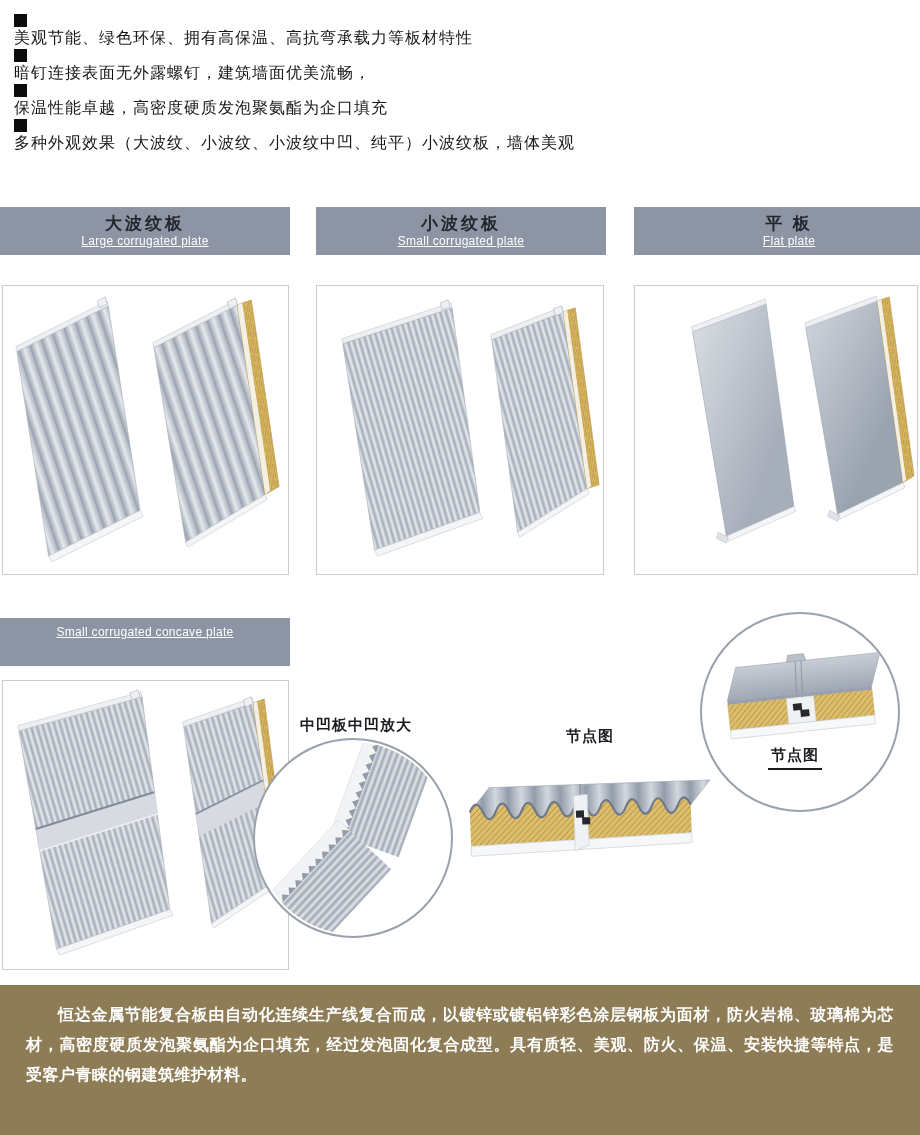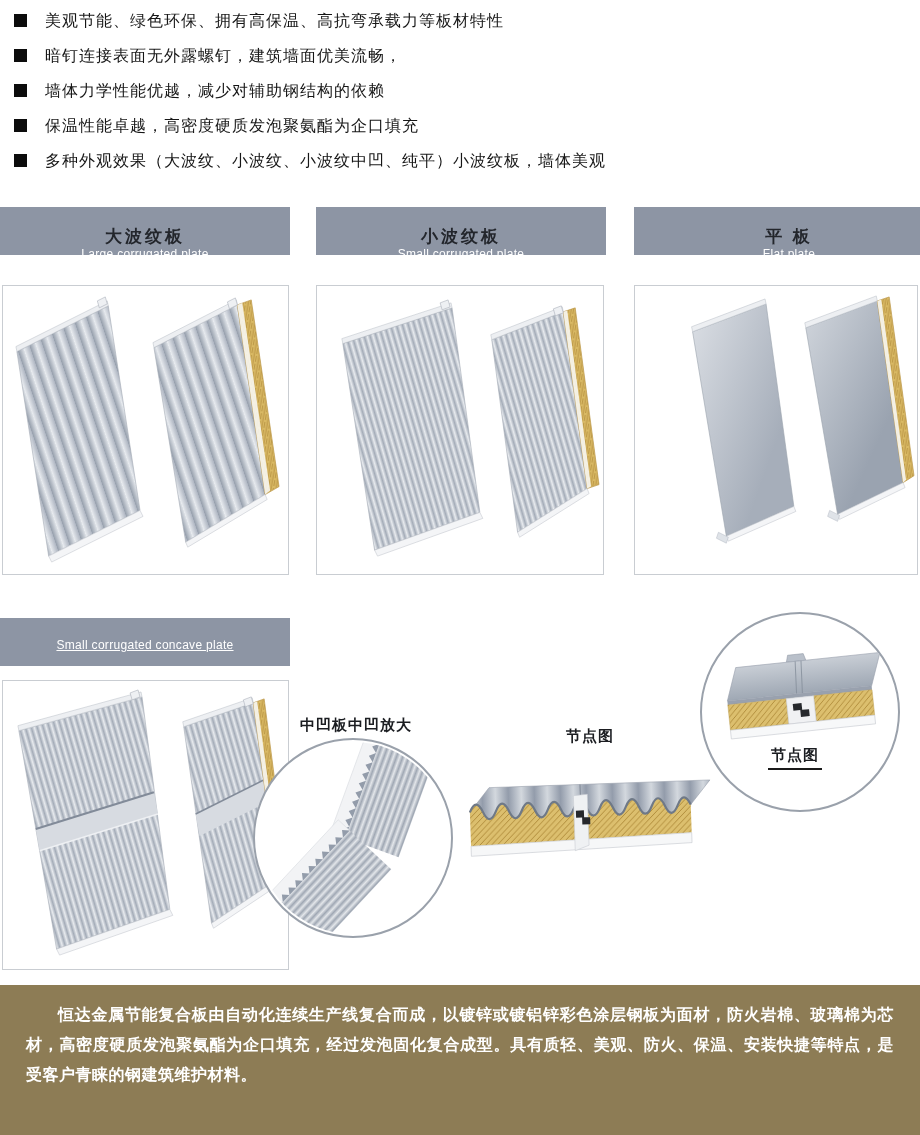--- a/index.html
+++ b/index.html
@@ -2,25 +2,25 @@
 <html style="--header_bar: #8d95a4; --footer_bar: #8d7c55; --core_yellow: #d9b964; --panel_gray: #a9b0bc; --text_dark: #17191c;"><head>
 <meta charset="utf-8">
 <style>
   html,body{margin:0;padding:0;background:#ffffff;}
   .page{
     position:relative;width:920px;height:1135px;background:#fff;overflow:hidden;
     font-family:"Liberation Sans","DejaVu Sans",sans-serif;color:#141414;
   }
   
   .features{position:absolute;left:14px;top:10px;margin:0;padding:0;list-style:none;width:860px;}
-  .features li{display:flex;align-items:flex-start;height:35px;}
+  .features li{display:flex;align-items:flex-start;height:35px;flex-direction:column;}
   .features .bullet{width:13px;height:13px;background:#0c0c0c;margin:4px 18px 0 0;flex:none;}
   .features .ftext{font-size:16px;line-height:22px;letter-spacing:1px;color:#161616;}
   
-  .hbar{position:absolute;height:48px;background:var(--header_bar,#8d95a4);text-align:center;box-sizing:border-box;padding-top:20px;}
+  .hbar{position:absolute;height:48px;background:var(--header_bar,#8d95a4);text-align:center;box-sizing:border-box;padding-top:7px;}
   .hcn{font-size:17px;font-weight:bold;color:#23262c;letter-spacing:3px;line-height:20px;}
   .hen{font-size:12px;color:#ffffff;line-height:15px;letter-spacing:0.3px;text-decoration:underline;}
   
   .imgbox{position:absolute;background:#fff;border:1px solid #c9cdd2;box-sizing:border-box;}
   .imgbox svg{display:block;width:100%;height:100%;}
   
   .lbl{position:absolute;font-size:15px;font-weight:bold;color:#1b1d21;letter-spacing:1px;z-index:3;}
   .lbl-u{border-bottom:2px solid #1a1a1a;padding:0 3px 3px;}
   
   .circle{position:absolute;border:2px solid #9aa1ab;border-radius:50%;background:#fff;overflow:hidden;z-index:2;}
@@ -36,24 +36,20 @@
 <div class="page">
 
   <ul class="features">
     <li>
       <span class="bullet"></span>
       <span class="ftext">美观节能、绿色环保、拥有高保温、高抗弯承载力等板材特性</span>
     </li>
     <li>
       <span class="bullet"></span>
       <span class="ftext">暗钉连接表面无外露螺钉，建筑墙面优美流畅，</span>
-    </li>
-    <li>
-      <span class="bullet"></span>
-      <span class="ftext">墙体力学性能优越，减少对辅助钢结构的依赖</span>
     </li>
     <li>
       <span class="bullet"></span>
       <span class="ftext">保温性能卓越，高密度硬质发泡聚氨酯为企口填充</span>
     </li>
     <li>
       <span class="bullet"></span>
       <span class="ftext">多种外观效果（大波纹、小波纹、小波纹中凹、纯平）小波纹板，墙体美观</span>
     </li>
   </ul>

